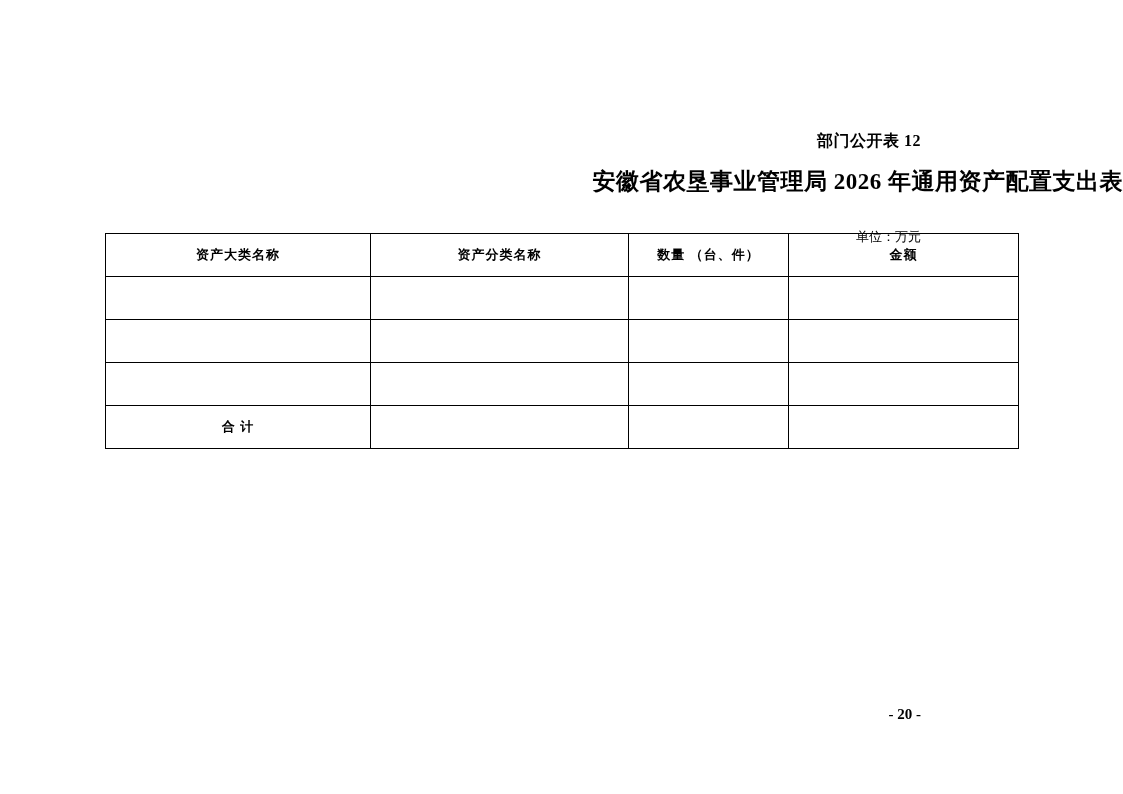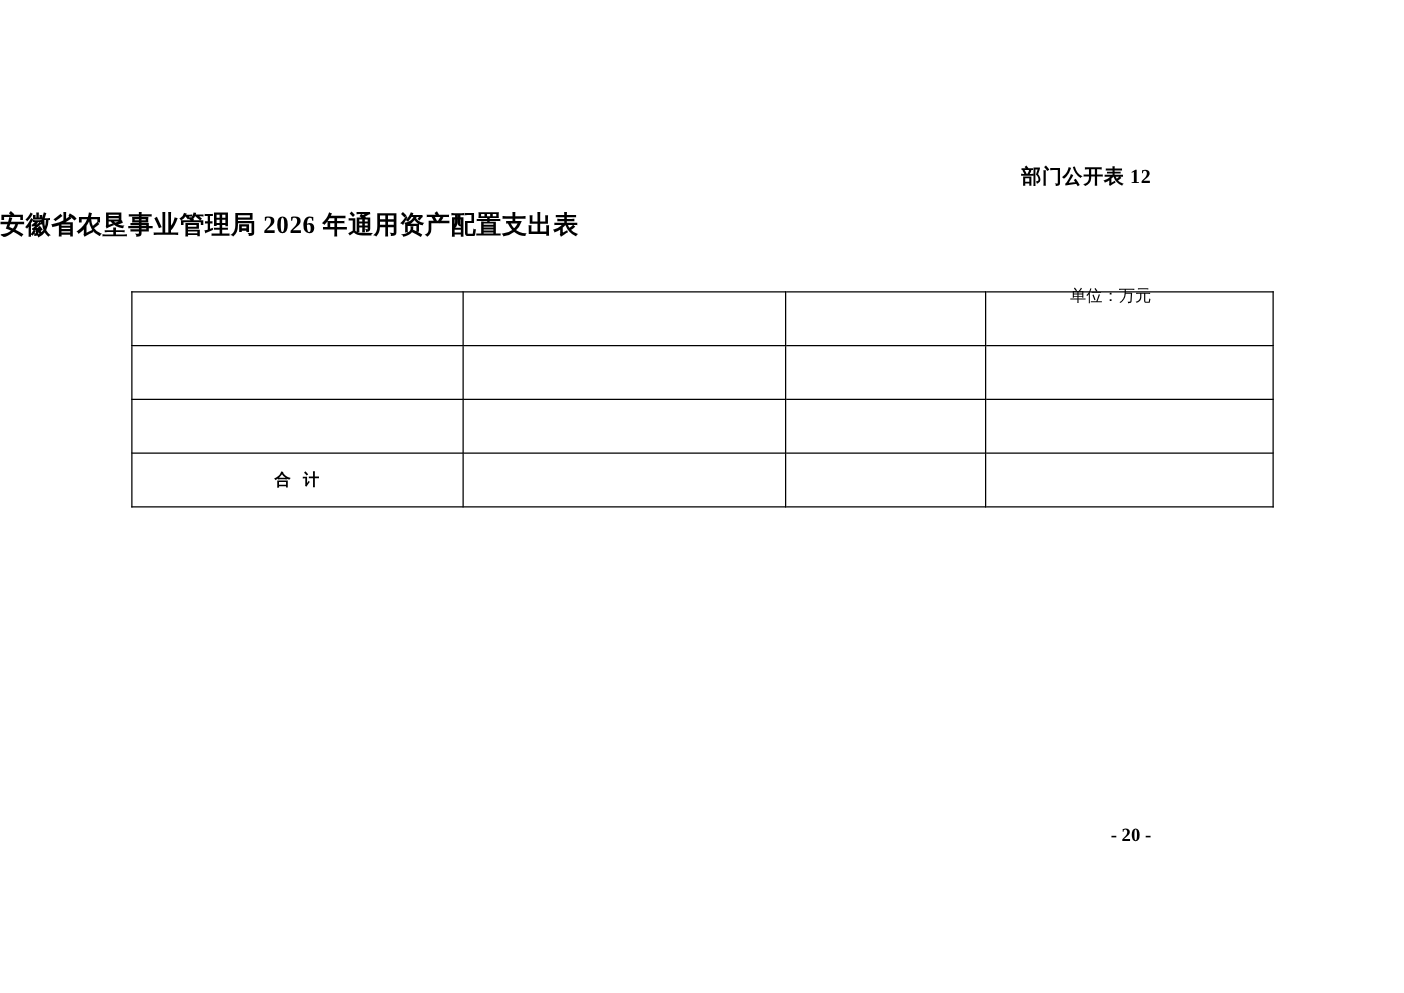--- a/index.html
+++ b/index.html
@@ -29,23 +29,23 @@
     font-size: 16px;
     font-weight: bold;
     letter-spacing: 0.5px;
     white-space: nowrap;
   }
   .doc-title {
     position: absolute;
     top: 166px;
     left: 0;
     width: 1123px;
-    text-align: left;
+    text-align: right;
     font-family: "Liberation Serif", serif;
-    font-size: 20px;
+    font-size: 23px;
     font-weight: bold;
     letter-spacing: 0.5px;
     white-space: nowrap;
   }
   .unit-label {
     position: absolute;
     top: 228px;
     right: 86px;
     font-family: "Liberation Sans", sans-serif;
     font-size: 13px;
@@ -71,38 +71,37 @@
     letter-spacing: 1px;
   }
   table.asset-table tr.header-row td {
     height: 42px;
   }
   table.asset-table tr.data-row td {
     height: 42px;
   }
   table.asset-table tr.total-row td {
     height: 42px;
-    font-family: Liberation Mono, monospace;
   }
   col.c1 { width: 265px; }
   col.c2 { width: 258px; }
   col.c3 { width: 160px; }
   col.c4 { width: 230px; }
   .note {
     position: absolute;
     top: 459px;
     left: 122px;
     font-family: "Liberation Sans", sans-serif;
     font-size: 13px;
     letter-spacing: 0.8px;
     white-space: nowrap;
   }
   .page-number {
     position: absolute;
-    top: 661px;
+    top: 706px;
     right: 86px;
     font-family: "Liberation Serif", serif;
     font-size: 15px;
     font-weight: bold;
     white-space: nowrap;
   }
 </style>
 </head>
 <body>
 
@@ -115,20 +114,26 @@
   <div class="unit-label">单位：万元</div>
 
   <table class="asset-table">
     <colgroup>
       <col class="c1">
         <col class="c2">
         <col class="c3">
         <col class="c4">
     </colgroup>
     <tbody>
+      <tr class="header-row">
+        <td>资产大类名称</td>
+        <td>资产分类名称</td>
+        <td>数量 （台、件）</td>
+        <td>金额</td>
+      </tr>
       <tr class="data-row">
         <td></td>
         <td></td>
         <td></td>
         <td></td>
       </tr>
       <tr class="data-row">
         <td></td>
         <td></td>
         <td></td>

